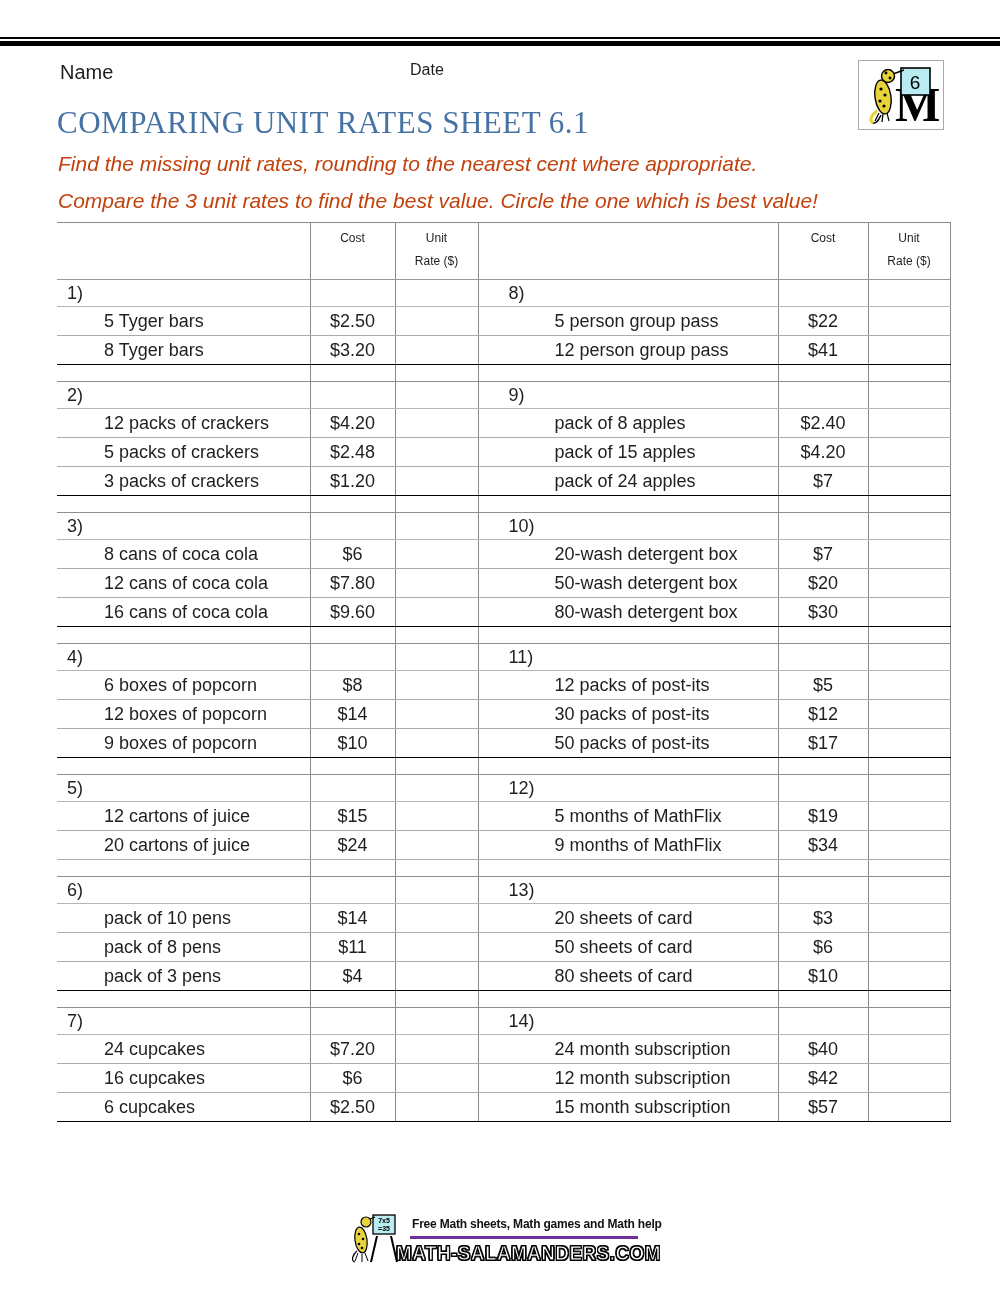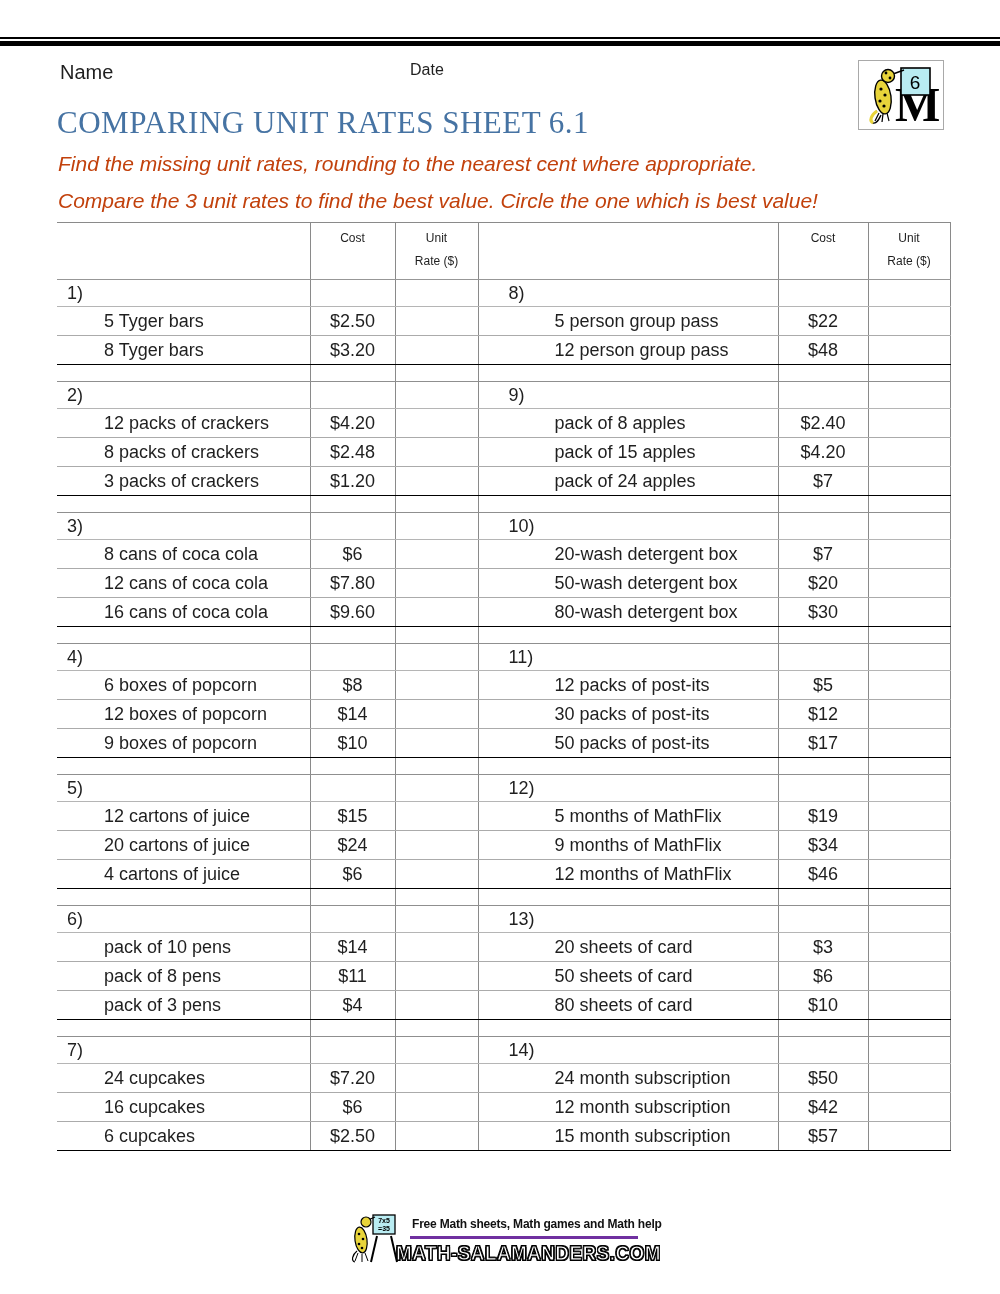--- a/index.html
+++ b/index.html
@@ -121,21 +121,21 @@
           <td></td>
           <td class="lbl-r">5 person group pass</td>
           <td class="cost">$22</td>
           <td></td>
         </tr>
         <tr class="row-item block-end">
           <td class="lbl-l">8 Tyger bars</td>
           <td class="cost">$3.20</td>
           <td></td>
           <td class="lbl-r">12 person group pass</td>
-          <td class="cost">$48</td>
+          <td class="cost">$41</td>
           <td></td>
         </tr>
         <tr class="row-spacer">
           <td></td>
           <td></td>
           <td></td>
           <td></td>
           <td></td>
           <td></td>
         </tr>
@@ -149,21 +149,21 @@
         </tr>
         <tr class="row-item">
           <td class="lbl-l">12 packs of crackers</td>
           <td class="cost">$4.20</td>
           <td></td>
           <td class="lbl-r">pack of 8 apples</td>
           <td class="cost">$2.40</td>
           <td></td>
         </tr>
         <tr class="row-item">
-          <td class="lbl-l">8 packs of crackers</td>
+          <td class="lbl-l">5 packs of crackers</td>
           <td class="cost">$2.48</td>
           <td></td>
           <td class="lbl-r">pack of 15 apples</td>
           <td class="cost">$4.20</td>
           <td></td>
         </tr>
         <tr class="row-item block-end">
           <td class="lbl-l">3 packs of crackers</td>
           <td class="cost">$1.20</td>
           <td></td>
@@ -276,28 +276,20 @@
           <td></td>
         </tr>
         <tr class="row-item">
           <td class="lbl-l">20 cartons of juice</td>
           <td class="cost">$24</td>
           <td></td>
           <td class="lbl-r">9 months of MathFlix</td>
           <td class="cost">$34</td>
           <td></td>
         </tr>
-        <tr class="row-item block-end">
-          <td class="lbl-l">4 cartons of juice</td>
-          <td class="cost">$6</td>
-          <td></td>
-          <td class="lbl-r">12 months of MathFlix</td>
-          <td class="cost">$46</td>
-          <td></td>
-        </tr>
         <tr class="row-spacer">
           <td></td>
           <td></td>
           <td></td>
           <td></td>
           <td></td>
           <td></td>
         </tr>
         <tr class="row-number">
           <td class="num-l">6)</td>
@@ -345,21 +337,21 @@
           <td></td>
           <td class="num-r">14)</td>
           <td class="cost"></td>
           <td></td>
         </tr>
         <tr class="row-item">
           <td class="lbl-l">24 cupcakes</td>
           <td class="cost">$7.20</td>
           <td></td>
           <td class="lbl-r">24 month subscription</td>
-          <td class="cost">$50</td>
+          <td class="cost">$40</td>
           <td></td>
         </tr>
         <tr class="row-item">
           <td class="lbl-l">16 cupcakes</td>
           <td class="cost">$6</td>
           <td></td>
           <td class="lbl-r">12 month subscription</td>
           <td class="cost">$42</td>
           <td></td>
         </tr>

